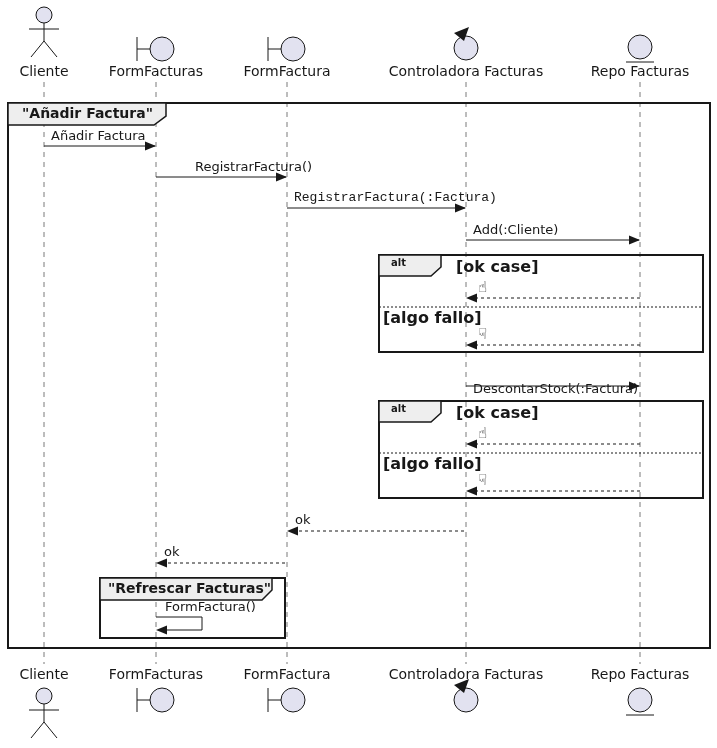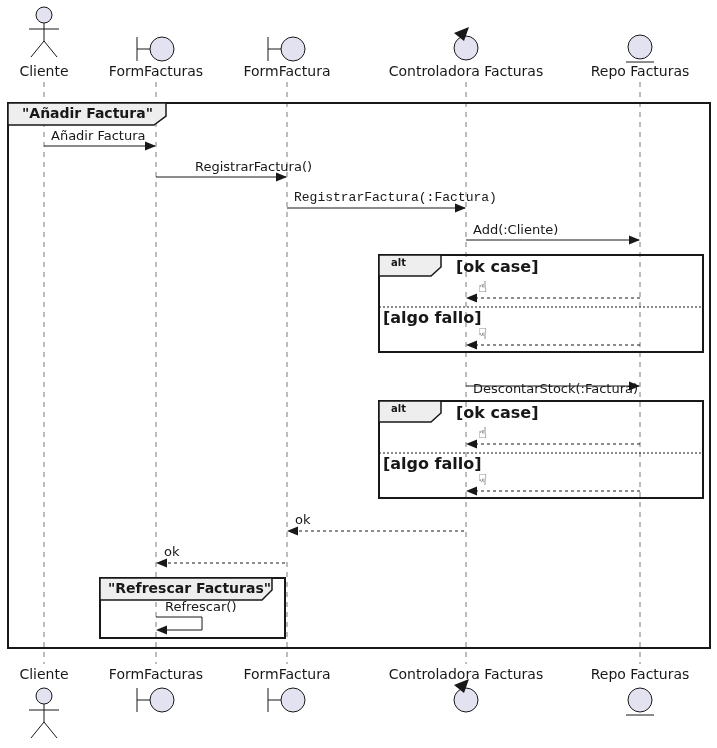--- a/index.html
+++ b/index.html
@@ -174,21 +174,21 @@
 
   <div class="txt ftitle" style="left:22px;top:105px;">"Añadir Factura"</div>
 
   <div class="txt msg" style="left:51px;top:129px;">Añadir Factura</div>
   <div class="txt msg" style="left:163px;top:160px;margin-left:32px;">RegistrarFactura()</div>
   <div class="txt msg" style="left:294px;top:191px;font-family:Liberation Mono, monospace;">RegistrarFactura(:Factura)</div>
   <div class="txt msg" style="left:473px;top:223px;">Add(:Cliente)</div>
   <div class="txt msg" style="left:473px;top:382px;">DescontarStock(:Factura)</div>
   <div class="txt msg" style="left:295px;top:513px;">ok</div>
   <div class="txt msg" style="left:164px;top:545px;">ok</div>
-  <div class="txt msg" style="left:165px;top:600px;">Refrescar()</div>
+  <div class="txt msg" style="left:165px;top:600px;">FormFactura()</div>
 
   <div class="txt op" style="left:391px;top:257px;">alt</div>
   <div class="txt guard" style="left:456px;top:258px;">[ok case]</div>
   <div class="txt glyph" style="left:478px;top:279px;">☝</div>
   <div class="txt guard" style="left:383px;top:309px;">[algo fallo]</div>
   <div class="txt glyph" style="left:478px;top:326px;">☟</div>
 
   <div class="txt op" style="left:391px;top:403px;">alt</div>
   <div class="txt guard" style="left:456px;top:404px;">[ok case]</div>
   <div class="txt glyph" style="left:478px;top:425px;">☝</div>

